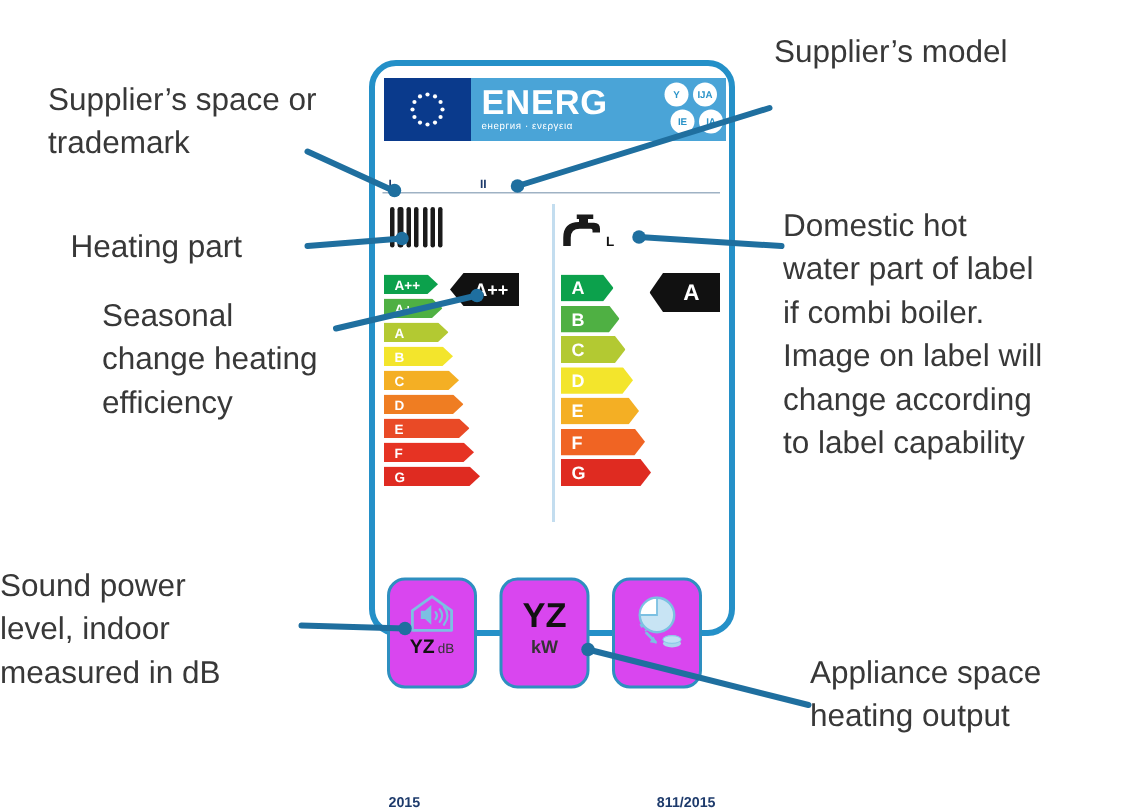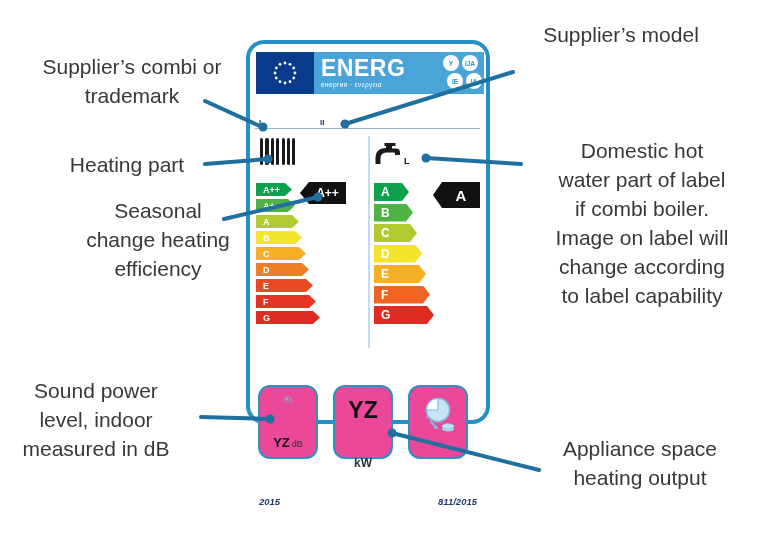--- a/index.html
+++ b/index.html
@@ -1,19 +1,19 @@
 <!DOCTYPE html>
 <html><head>
 <meta charset="utf-8">
 <style>
   html,body{margin:0;padding:0;background:#fff;}
   .canvas{position:relative;width:765px;height:541px;background:#fff;overflow:hidden;
           font-family:"Liberation Sans",sans-serif;}
   
-  .ann{position:absolute;text-align:center;color:#383838;font-size:21px;line-height:29px;}
+  .ann{position:absolute;color:#383838;font-size:21px;line-height:29px;}
   
   .card{position:absolute;left:246px;top:40px;width:244px;height:384px;background:#fff;
         border:4px solid #2490c8;border-radius:18px;box-sizing:border-box;}
   .card *{box-sizing:border-box;}
   .header{position:absolute;left:6px;top:8px;width:228px;height:42px;display:flex;}
   .flag{width:58px;height:42px;background:#0a3a8c;flex:none;}
   .band{flex:1;background:#4aa4d7;position:relative;color:#fff;}
   .brand{position:absolute;left:7px;top:5px;font-size:23px;font-weight:800;letter-spacing:.5px;line-height:1;}
   .brand-sub{position:absolute;left:7px;top:29px;font-size:6.5px;letter-spacing:.4px;}
   .circ{position:absolute;width:16px;height:16px;border-radius:50%;background:#fff;color:#2a93c8;
@@ -27,37 +27,37 @@
   .scale-arrow{clip-path:polygon(0 0,calc(100% - 7px) 0,100% 50%,calc(100% - 7px) 100%,0 100%);
         display:flex;align-items:center;padding-left:7px;color:#fff;font-weight:bold;}
   .scale-arrow.l{height:13px;margin-bottom:3px;font-size:9px;}
   .scale-arrow.r{height:18px;margin-bottom:2.5px;font-size:12px;}
   .rating-arrow{position:absolute;background:#111;color:#fff;font-weight:800;
         clip-path:polygon(0 50%,9px 0,100% 0,100% 100%,9px 100%);
         display:flex;align-items:center;justify-content:center;padding-left:9px;}
   .tapwrap{position:absolute;left:124px;top:98px;}
   .tap-l{position:absolute;left:30px;top:14px;font-size:9px;font-weight:bold;color:#111;}
   .pictobox{position:absolute;width:60px;height:74px;border:2.5px solid #2e8fc0;border-radius:12px;
-        display:flex;flex-direction:column;align-items:center;background:#ec4899;gap:32px;}
-  .pb-label{margin-top:auto;margin-bottom:7px;font-size:9px;color:#333;}
+        display:flex;flex-direction:column;align-items:center;background:#d946ef;}
+  .pb-label{margin-top:auto;margin-bottom:19px;font-size:9px;color:#333;}
   .pb-label b{font-size:13px;color:#111;font-weight:900;margin-right:2px;}
   .big{margin-top:12px;font-size:23px;font-weight:900;color:#111;line-height:1;}
   .unit{font-size:12px;color:#333;font-weight:600;margin-top:2px;}
-  .foot{position:absolute;top:452px;font-size:9.5px;font-weight:bold;color:#1d3a6b;font-style:italic;}
+  .foot{position:absolute;top:486px;font-size:9.5px;font-weight:bold;color:#1d3a6b;}
   .overlay{position:absolute;left:0;top:0;width:765px;height:541px;pointer-events:none;}
   .overlay line{stroke:#1f6f9f;stroke-width:4;stroke-linecap:round;}
   .overlay circle{fill:#1f6f9f;}
 </style>
 </head>
 <body>
 
 <div class="canvas">
 
   <div class="ann" style="left:32px;top:52px;width:200px">
-    <div>Supplier’s combi or</div>
+    <div>Supplier’s space or</div>
     <div>trademark</div>
   </div>
   <div class="ann" style="left:47px;top:150px;width:160px">
     <div>Heating part</div>
   </div>
   <div class="ann" style="left:68px;top:196px;width:180px">
     <div>Seasonal</div>
     <div>change heating</div>
     <div>efficiency</div>
   </div>

